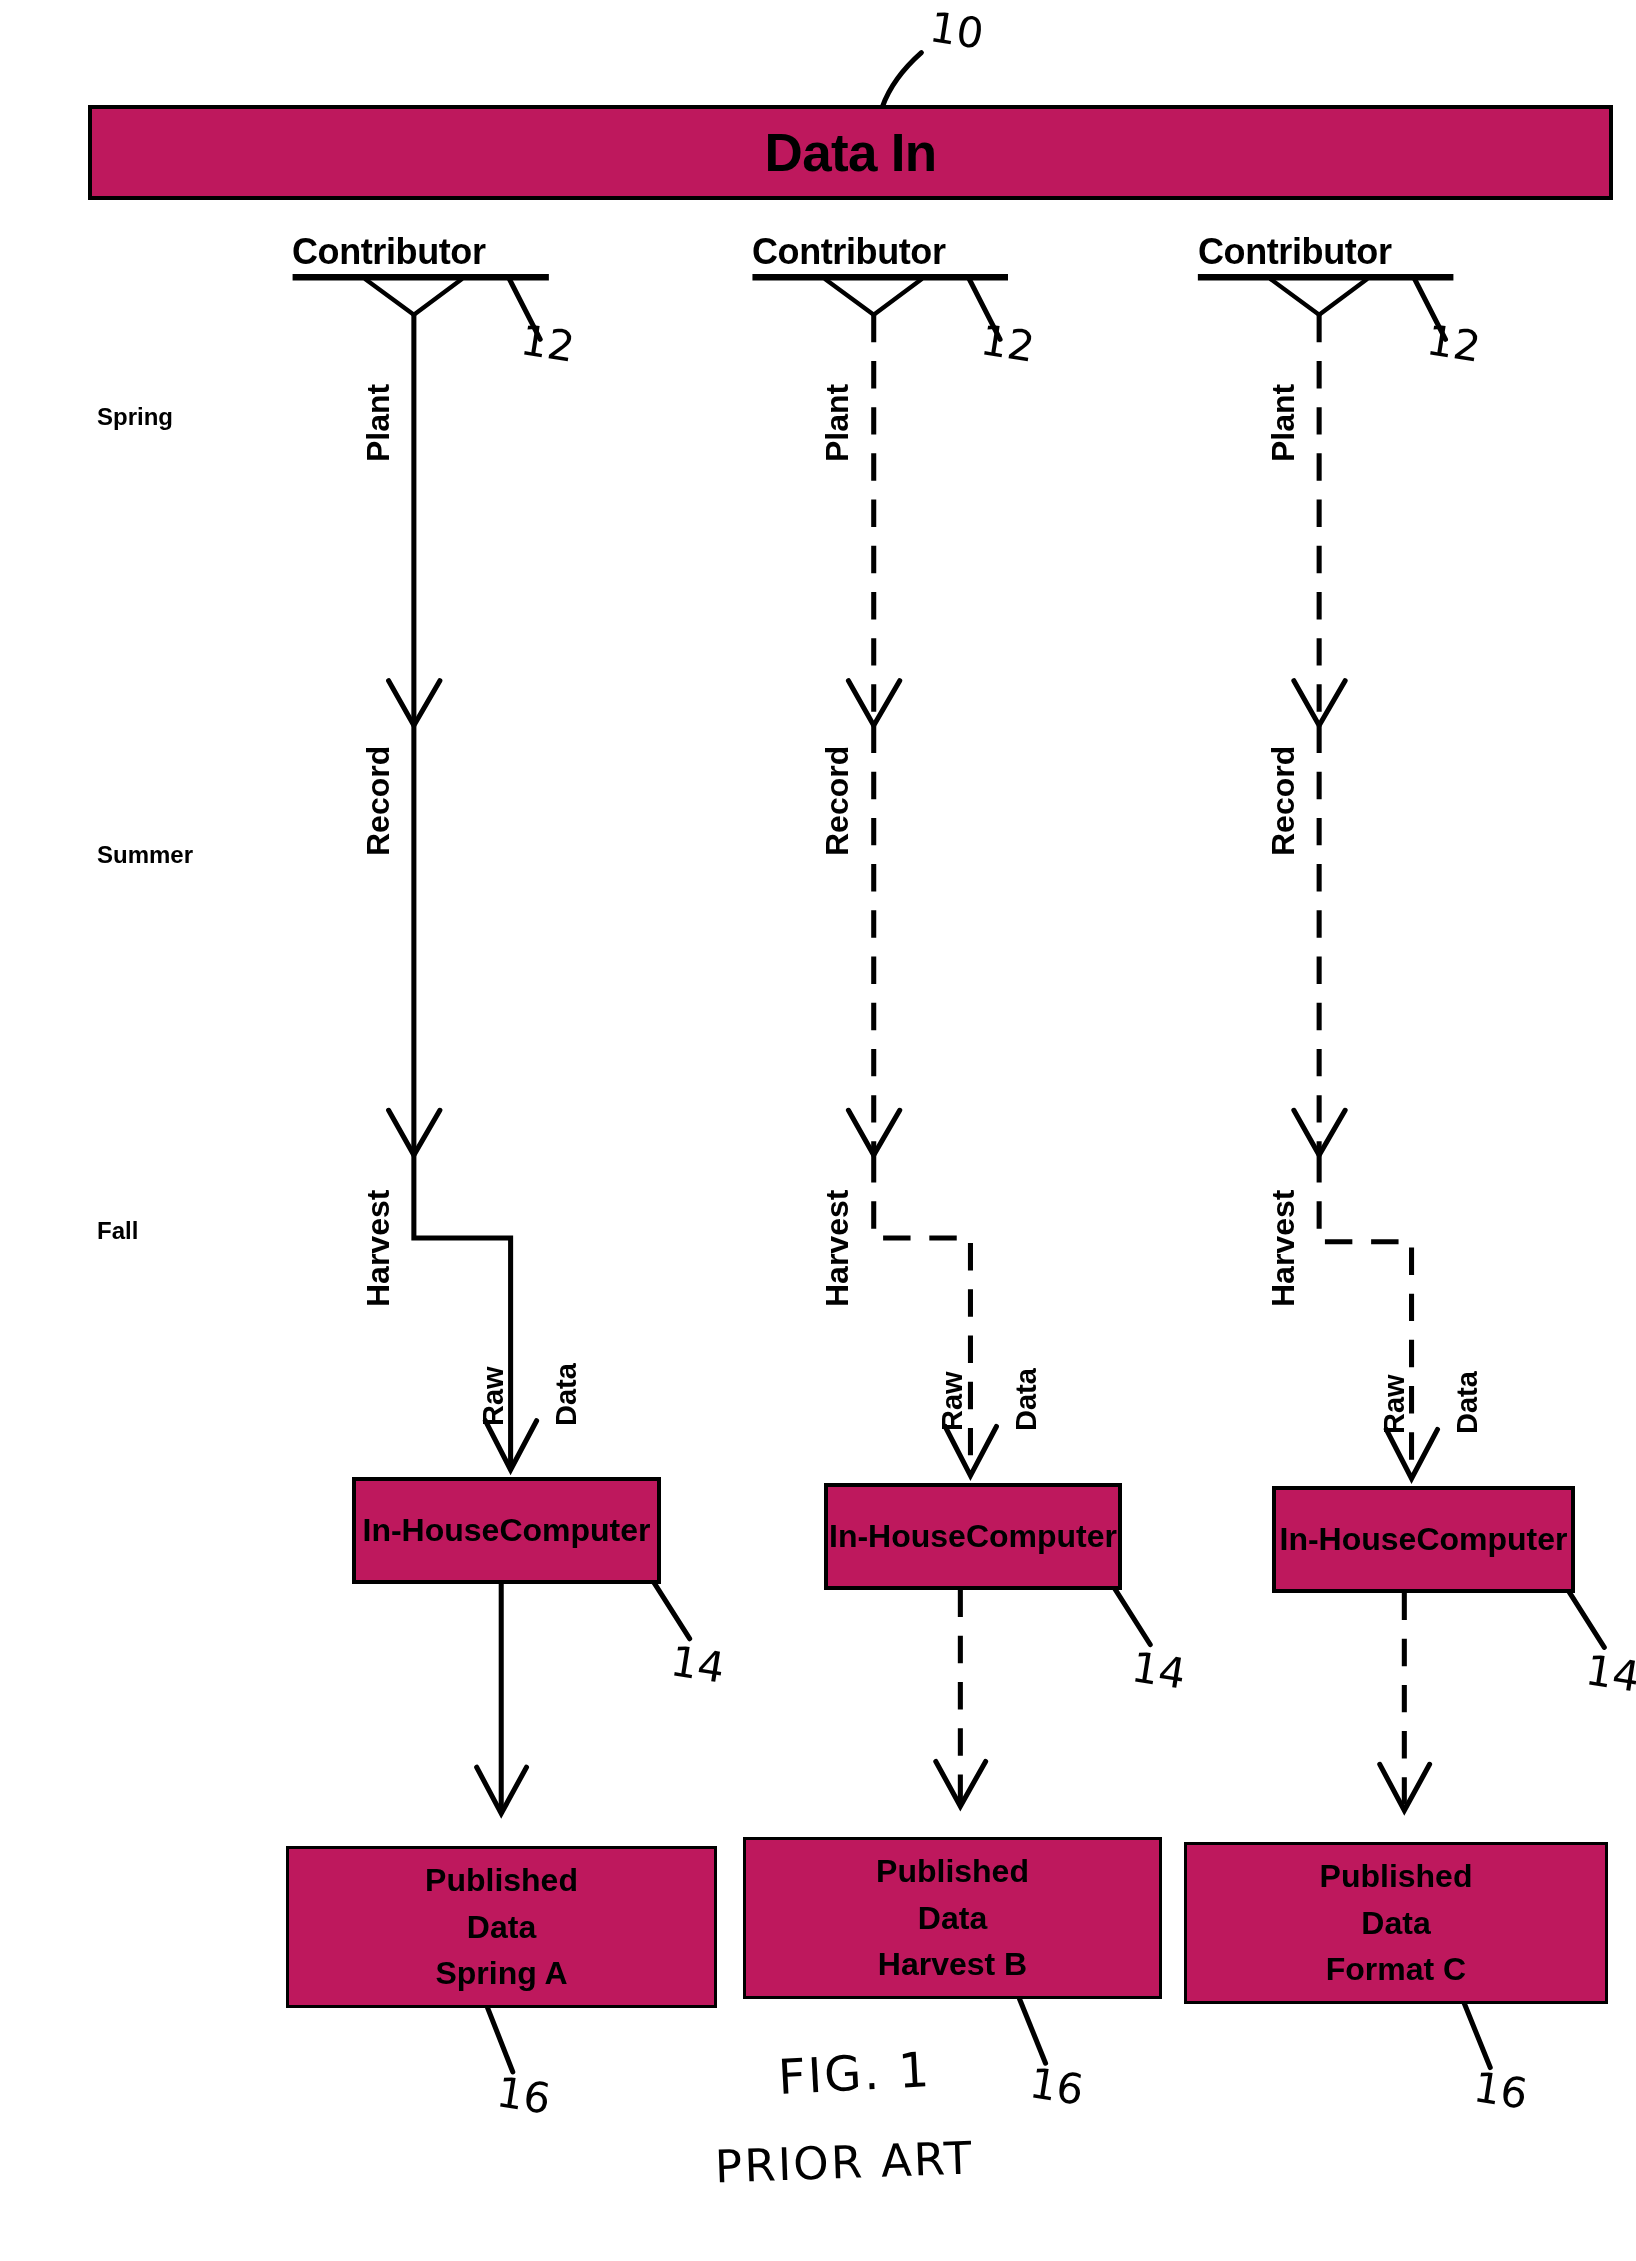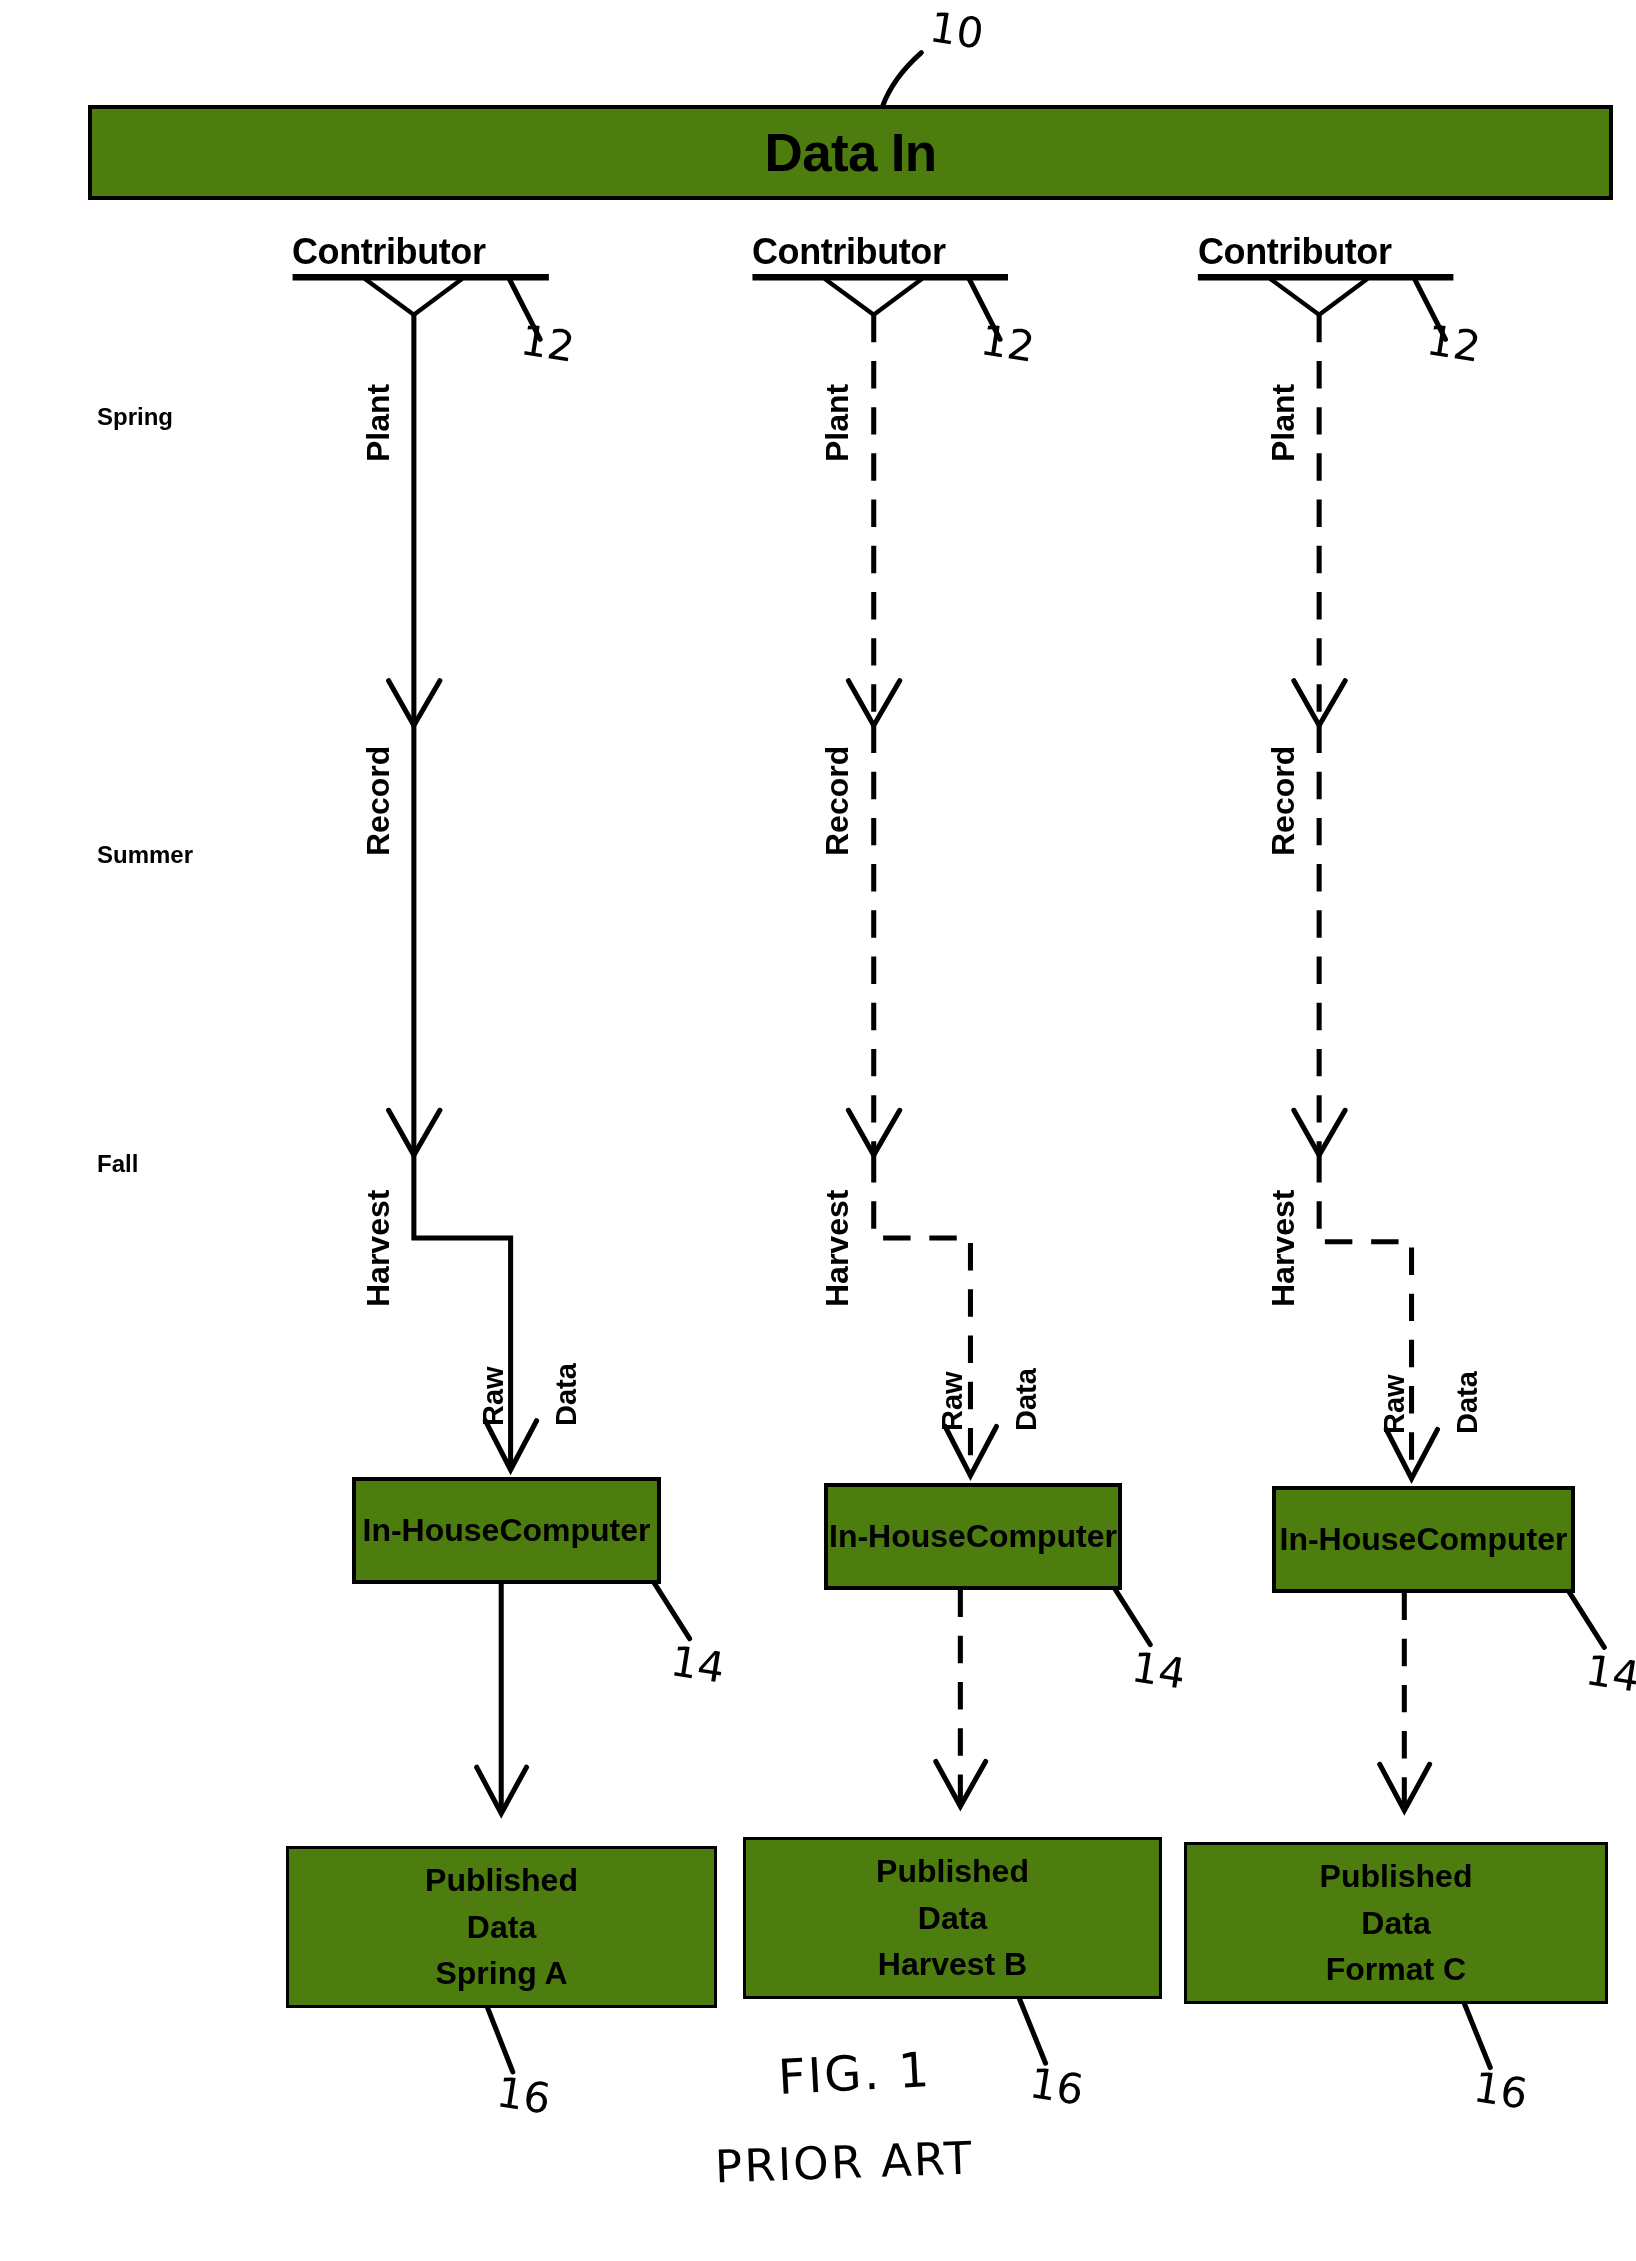--- a/index.html
+++ b/index.html
@@ -21,21 +21,21 @@
     top: 0;
     width: 1637px;
     height: 2261px;
     pointer-events: none;
   }
   
   .box {
     position: absolute;
     box-sizing: border-box;
     border: 4.3px solid #000;
-    background: #4d7c0f;
+    background: #be185d;
     display: flex;
     align-items: center;
     justify-content: center;
     text-align: center;
     color: #000;
   }
   .box.thin { border-width: 3.6px; }
   #data-in-box {
     left: 88px; top: 105px;
     width: 1525px; height: 95px;
@@ -193,21 +193,21 @@
     <path d="M2028,2775 L2064,2864" fill="none" stroke="#000" stroke-width="7" stroke-linecap="round"></path>
   </svg>
 
   <div class="box" id="data-in-box">
     <span id="data-in-label">Data In</span>
   </div>
   <span class="hand hand-num" style="left:930px; top:5.8px;">10</span>
 
   <span class="text-item season" style="left:85px; top:403px;">Spring</span>
   <span class="text-item season" style="left:85px; top:841px;">Summer</span>
-  <span class="text-item season" style="left:85px; top:1150px;">Fall</span>
+  <span class="text-item season" style="left:85px; top:1217px;">Fall</span>
 
   <span class="text-item contributor" style="left:292px; top:231px;">Contributor</span>
   <span class="hand hand-num" style="left:521px; top:319px;">12</span>
 
   <span class="text-item vlabel" style="left:360px; top:462px;">Plant</span>
   <span class="text-item vlabel" style="left:360px; top:856px;">Record</span>
   <span class="text-item vlabel" style="left:360px; top:1307px;">Harvest</span>
   <span class="text-item vlabel-sm" style="left:477px; top:1426px;">Raw</span>
   <span class="text-item vlabel-sm" style="left:550px; top:1426px;">Data</span>
 

